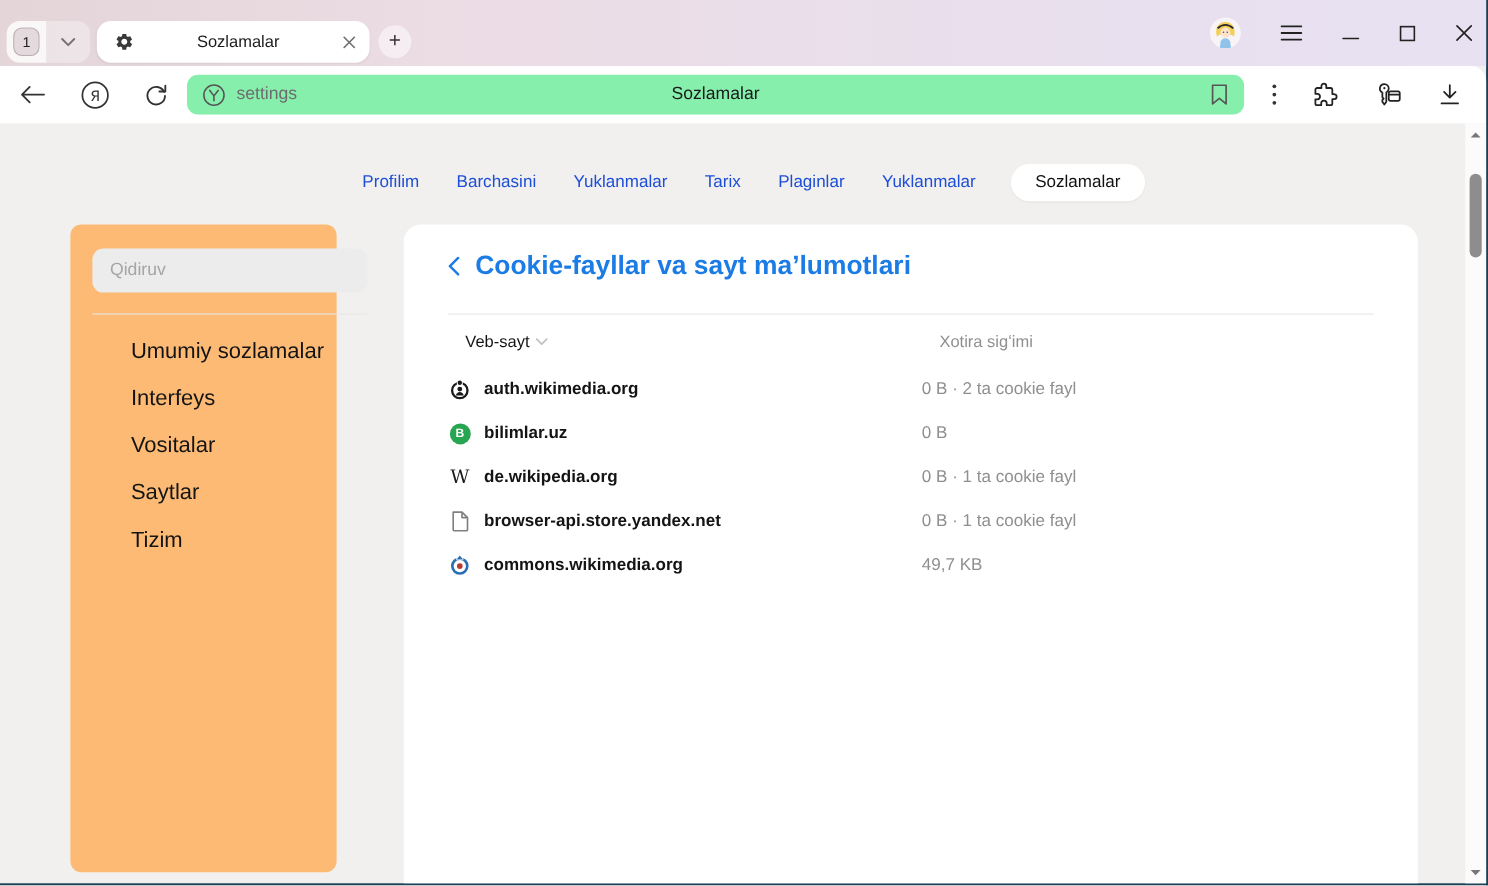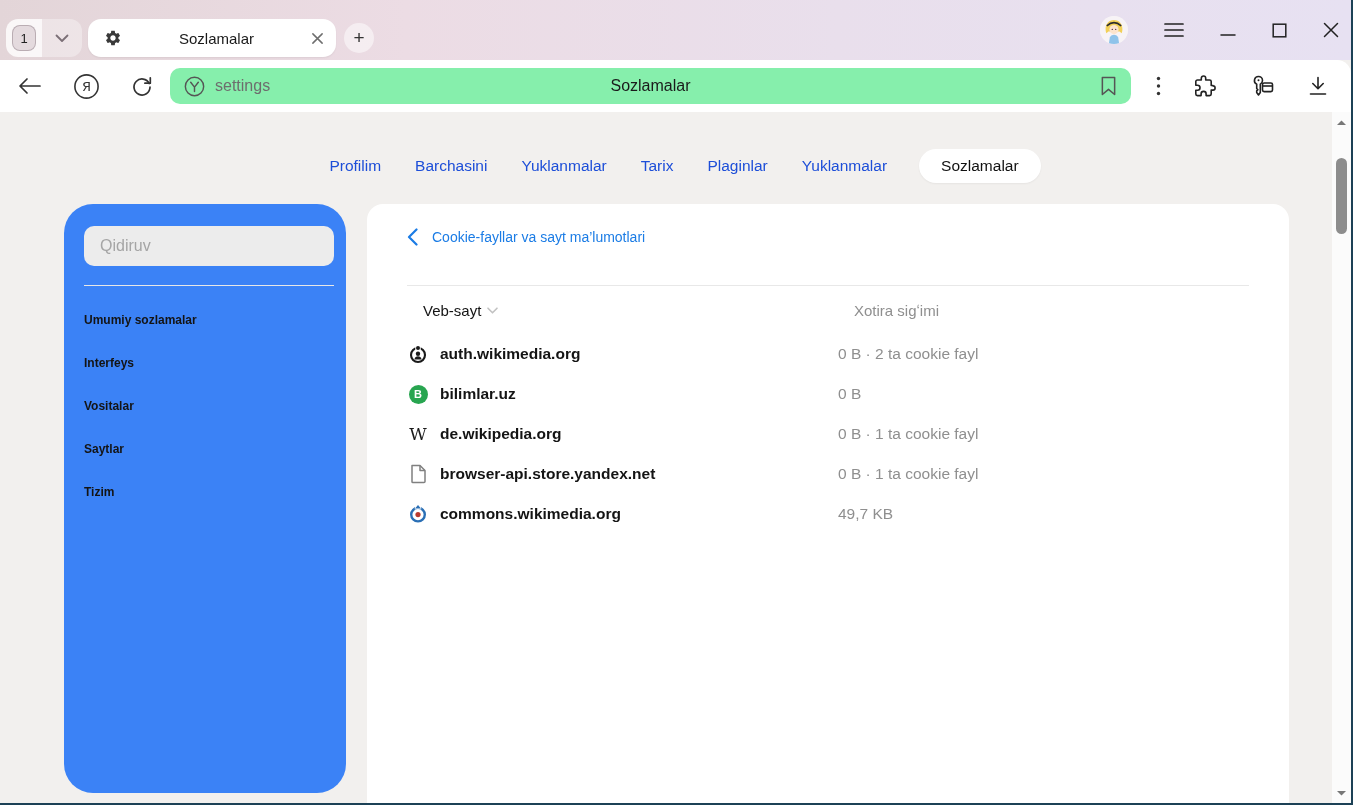--- a/index.html
+++ b/index.html
@@ -45,35 +45,35 @@
     align-items:center; gap:32px; padding-right:12px; }
 
   
   .content { position:absolute; left:0; top:112px; width:1332px; height:691px; }
   .navtabs { position:absolute; left:0; top:37px; width:100%; display:flex;
     justify-content:center; gap:30px; align-items:center; transform:translateX(18px); }
   .navtab { font-size:15.5px; color:#1d4ed8; padding:8px 2px; cursor:default; }
   .navtab.active { background:#fff; color:#111; padding:8px 22px; border-radius:18px;
     box-shadow:0 1px 2px rgba(0,0,0,.05); }
 
-  .sidebar-card { position:absolute; left:64px; top:92px; width:282px; height:589px;
-    background:#3b82f6; border-radius:29px; }
+  .sidebar-card { position:absolute; left:64px; top:92px; width:242px; height:589px;
+    background:#fdba74; border-radius:10px; }
   .search-input { position:absolute; left:20px; top:22px; width:250px; height:40px;
     background:#ececec; border:none; border-radius:10px; padding:0 16px; font-size:16px;
     font-family:"Liberation Sans",sans-serif; color:#333; outline:none; }
   .search-input::placeholder { color:#a5a5a5; }
   .sb-divider { position:absolute; left:20px; top:81px; width:250px; height:1px; background:#e7e7e7; }
   .sb-items { position:absolute; left:0; top:94px; width:100%; }
-  .sb-item { height:43px; display:flex; align-items:center; padding-left:20px;
-    font-size:12px; color:#141414;font-weight:bold; }
+  .sb-item { height:43px; display:flex; align-items:center; padding-left:55px;
+    font-size:20px; color:#141414; }
 
   .content-card { position:absolute; left:367px; top:92px; width:922px; height:599px;
     background:#fff; border-radius:16px 16px 0 0; }
   .card-header { position:absolute; left:40px; top:24px; display:flex; align-items:center; gap:14px; }
-  .card-title { font-size:14px; font-weight:400; color:#1b7ce5; }
+  .card-title { font-size:24px; font-weight:700; color:#1b7ce5; }
   .delete-box { position:absolute; right:30px; top:17px; border:5px solid #fbc31c; background:#fff; }
   .delete-btn { padding:9px 16px; font-size:15px; color:#1b7ce5; background:#fff; border:none;
     font-family:"Liberation Sans",sans-serif; }
   .card-divider { position:absolute; left:40px; top:81px; width:842px; height:1px; background:#e8e8e8; }
   .thead { position:absolute; left:56px; top:92px; width:842px; height:28px; display:flex;
     align-items:center; }
   .th-site { font-size:15px; color:#141414; display:flex; align-items:center; gap:6px; }
   .th-size { position:absolute; left:431px; font-size:15px; color:#8f8f8f; }
   .rows { position:absolute; left:40px; top:130px; width:842px; }
   .row { height:40px; display:flex; align-items:center; position:relative; }

